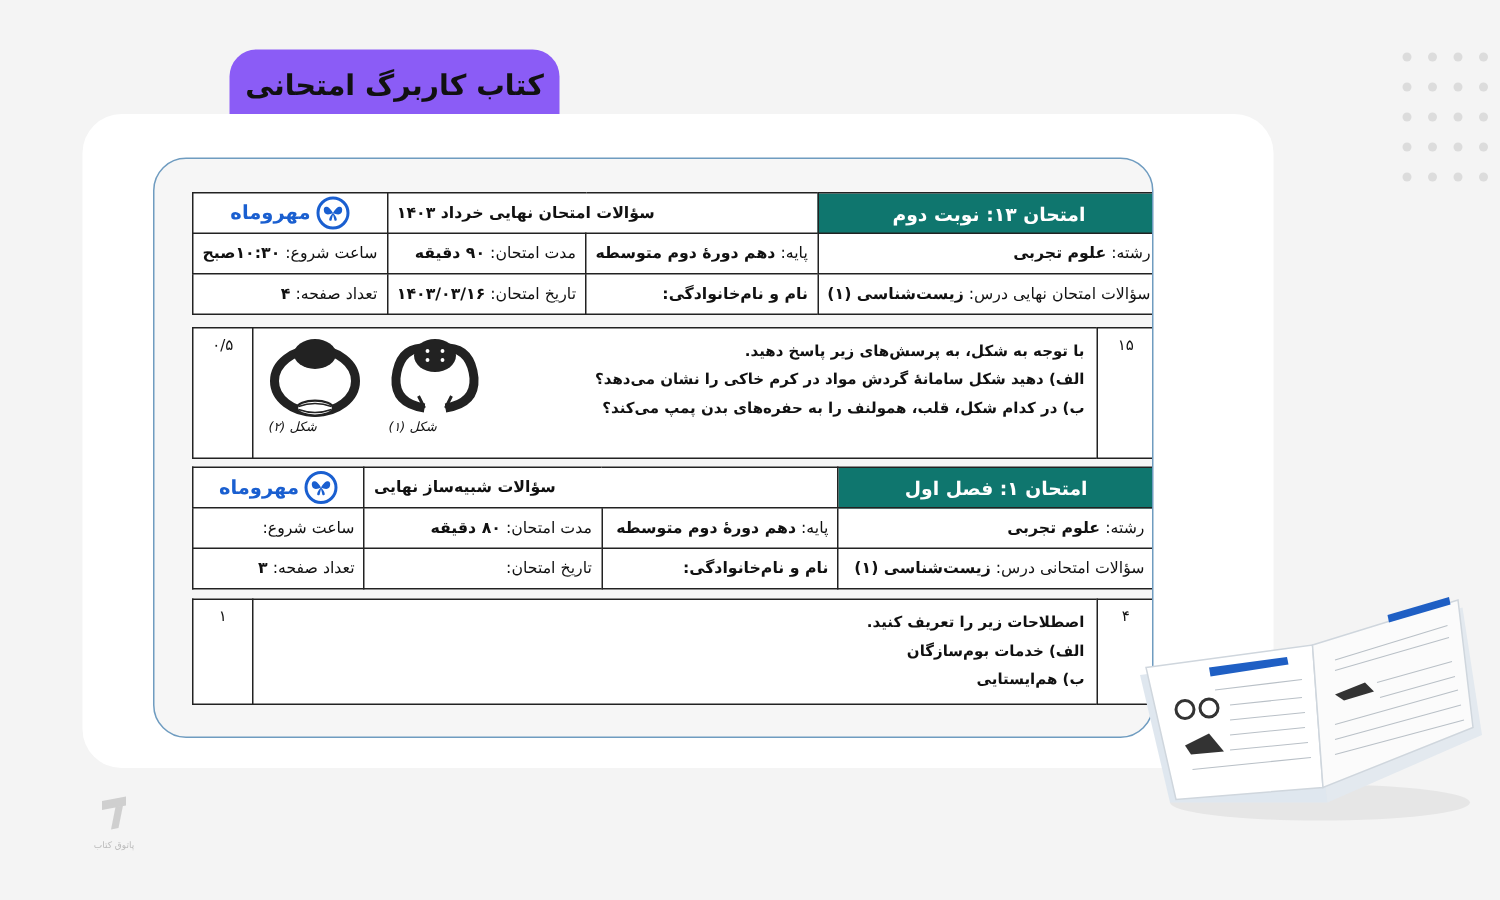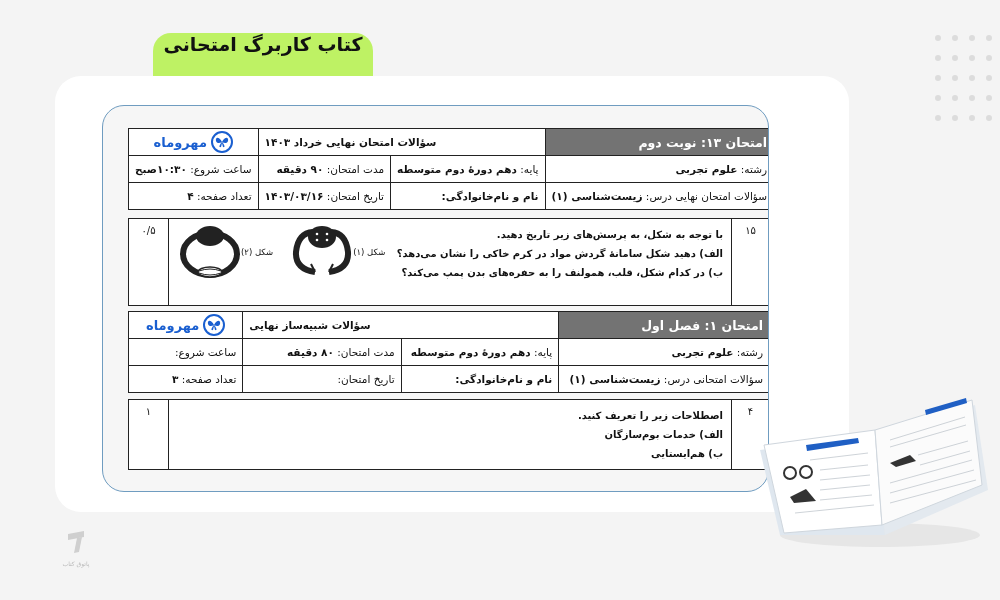--- a/index.html
+++ b/index.html
@@ -12,62 +12,62 @@
     }
     .dots {
       position: absolute; left: 935px; top: 35px;
       display: grid; grid-template-columns: repeat(4, 6px); gap: 11px 11px;
       row-gap: 14px;
     }
     .dots span { width: 6px; height: 6px; border-radius: 50%; background: #dcdcdc; display: block; }
 
     .title-pill {
       position: absolute; left: 153px; top: 33px; width: 220px; height: 55px;
-      background: #bef264; border-radius: 18px 18px 0 0;
-      display: flex; align-items: flex-start; justify-content: center;
+      background: #8b5cf6; border-radius: 18px 18px 0 0;
+      display: flex; align-items: center; justify-content: center;
       padding-bottom: 8px;
     }
     .title-pill span { font-size: 19px; font-weight: bold; color: #111; direction: rtl; }
 
     .card {
       position: absolute; left: 55px; top: 76px; width: 794px; height: 436px;
       background: #ffffff; border-radius: 26px;
     }
     .paper-frame {
       position: absolute; left: 102px; top: 105px; width: 667px; height: 387px;
       background: #f6f6f6; border: 1.5px solid #6f9cc0; border-radius: 22px;
       overflow: hidden;
     }
 
     table.exam {
       position: absolute; border-collapse: collapse; direction: rtl;
       font-size: 10.5px; background: #fff;
     }
     table.exam td { border: 1.5px solid #222; padding: 0 6px; height: 27px; white-space: nowrap; }
     .blue-head {
-      background: #737373; color: #fff; font-weight: bold; font-size: 12.5px;
-      text-align: right;
+      background: #0f766e; color: #fff; font-weight: bold; font-size: 12.5px;
+      text-align: center;
     }
     .center { text-align: left; }
     .bold { font-weight: bold; }
     .logo-cell { text-align: center; }
     .logo { display: inline-flex; align-items: center; gap: 4px; direction: rtl; color: #1a5fd0; font-weight: bold; font-size: 13px; }
     .logo-badge {
       width: 22px; height: 22px; border-radius: 50%; border: 2px solid #1a5fd0;
       display: inline-flex; align-items: center; justify-content: center;
     }
 
     .q-table { position: absolute; border-collapse: collapse; direction: rtl; background: #fff; font-size: 10px; }
     .q-table td { border: 1.5px solid #222; vertical-align: top; padding: 6px 8px; }
     .q-num { width: 38px; text-align: center; }
     .q-score { width: 40px; text-align: center; }
     .q-lines div { line-height: 19px; font-weight: bold; white-space: nowrap; }
 
     .figs { position: absolute; display: flex; gap: 18px; direction: ltr; }
-    .fig { display: flex; flex-direction: row; align-items: center; font-size: 8.5px; }
+    .fig { display: flex; flex-direction: column; align-items: flex-start; font-size: 8.5px; font-style: italic; }
     .fig svg { display: block; }
 
     .book {
       position: absolute; left: 750px; top: 385px; width: 240px; height: 170px;
     }
 
     .brand {
       position: absolute; left: 50px; top: 528px; width: 52px; text-align: center;
     }
     .brand small { display: block; font-size: 6px; color: #bbb; direction: rtl; margin-top: 2px; }
@@ -141,21 +141,21 @@
       <td><span>تعداد صفحه:</span> <b>۴</b></td>
     </tr>
   </tbody>
     </table>
 
   <table class="q-table" style="left:25px; top:112px; width:642px; height:88px;">
     <tbody>
         <tr>
       <td class="q-num">۱۵</td>
       <td class="q-lines">
-        <div>با توجه به شکل، به پرسش‌های زیر تاریخ دهید.</div>
+        <div>با توجه به شکل، به پرسش‌های زیر پاسخ دهید.</div>
         <div>الف) دهید شکل سامانهٔ گردش مواد در کرم خاکی را نشان می‌دهد؟</div>
         <div>ب) در کدام شکل، قلب، همولنف را به حفره‌های بدن پمپ می‌کند؟</div>
       </td>
       <td class="q-score">۰/۵</td>
     </tr>
   </tbody>
     </table>
   <div class="figs" style="left:76px; top:118px;">
     <div class="fig">
       <svg width="62" height="56" viewBox="0 0 62 56">

